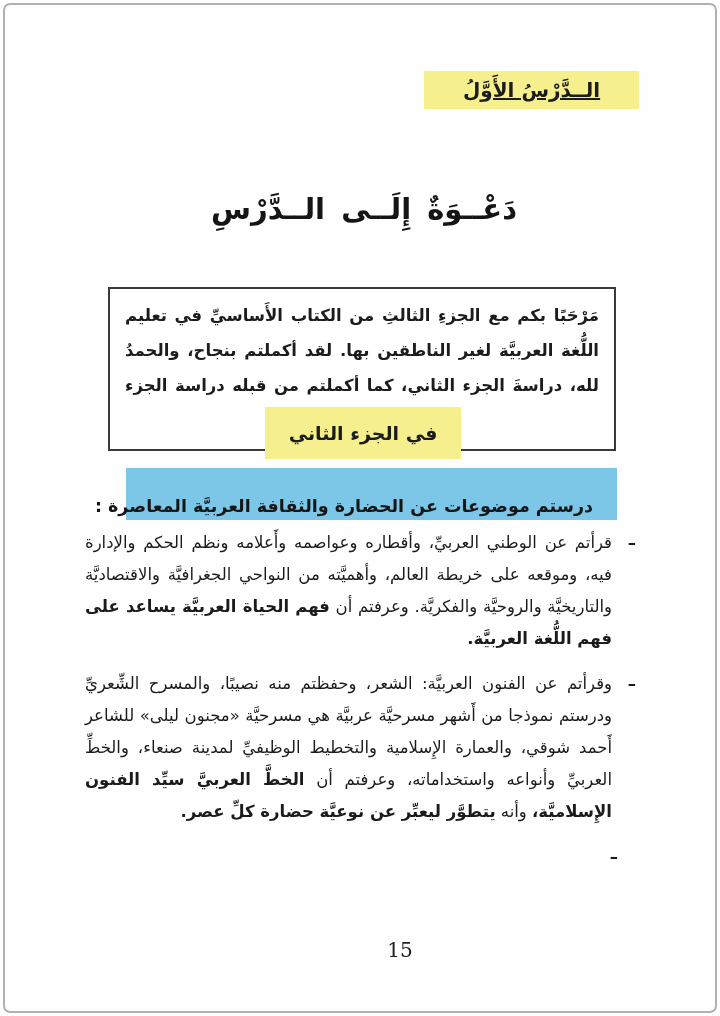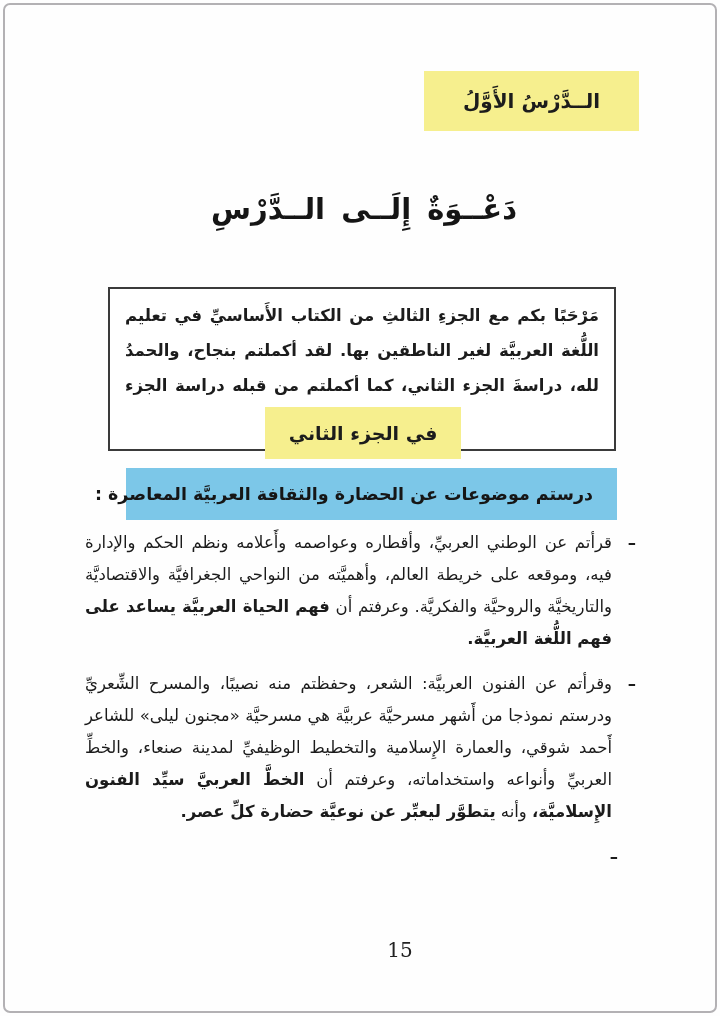--- a/index.html
+++ b/index.html
@@ -12,25 +12,25 @@
     overflow:hidden;
   }
   .frame {
     position:absolute; inset:3px;
     border:2px solid #b3b1b4;
     border-radius:7px;
     pointer-events:none;
   }
   .lesson-badge {
     position:absolute; left:424px; top:71px;
-    width:215px; height:60px;
+    width:215px; height:38px;
     background:var(--highlight-yellow, #f6ef8e);
     display:flex; align-items:center; justify-content:center;
     direction:rtl;
-    font-size:20px; font-weight:bold;
+    font-size:20px; font-weight:bold;text-decoration:underline;
   }
   .main-title {
     position:absolute; top:188px; left:0; width:100%;
     margin:4px;
     text-align:center; direction:rtl;
     font-size:29px; font-weight:bold;
     word-spacing:6px;
     color:#151515;
   }
   .welcome-box {
@@ -52,21 +52,21 @@
     direction:rtl;
     font-size:19px; font-weight:bold;
   }
   .topic-banner {
     position:absolute; left:126px; top:468px;
     width:491px; height:52px;
     box-sizing:border-box;
     background:var(--banner-blue, #7cc7e8);
     direction:rtl;
     text-align:right;
-    padding:0 24px 0 10px;
+    padding:12px 24px 0 10px;
     line-height:52px;
     font-size:17.5px; font-weight:bold;
     white-space:nowrap;
     color:#161616;
   }
   .body-copy {
     position:absolute; left:85px; top:527px; width:551px;
     direction:rtl;
     font-size:16.5px;
     line-height:32px;

